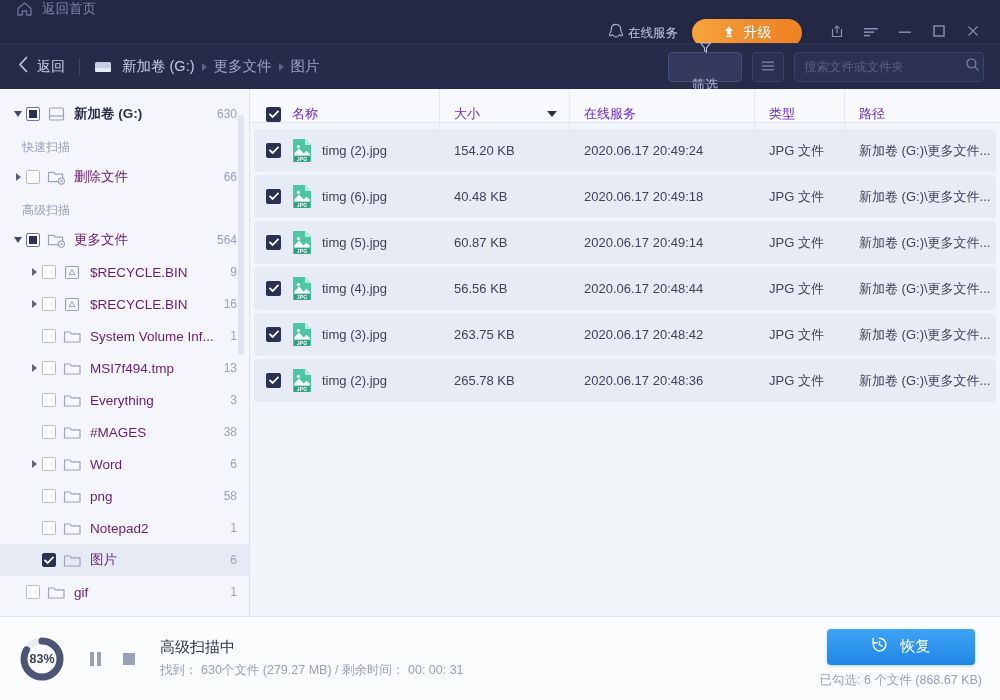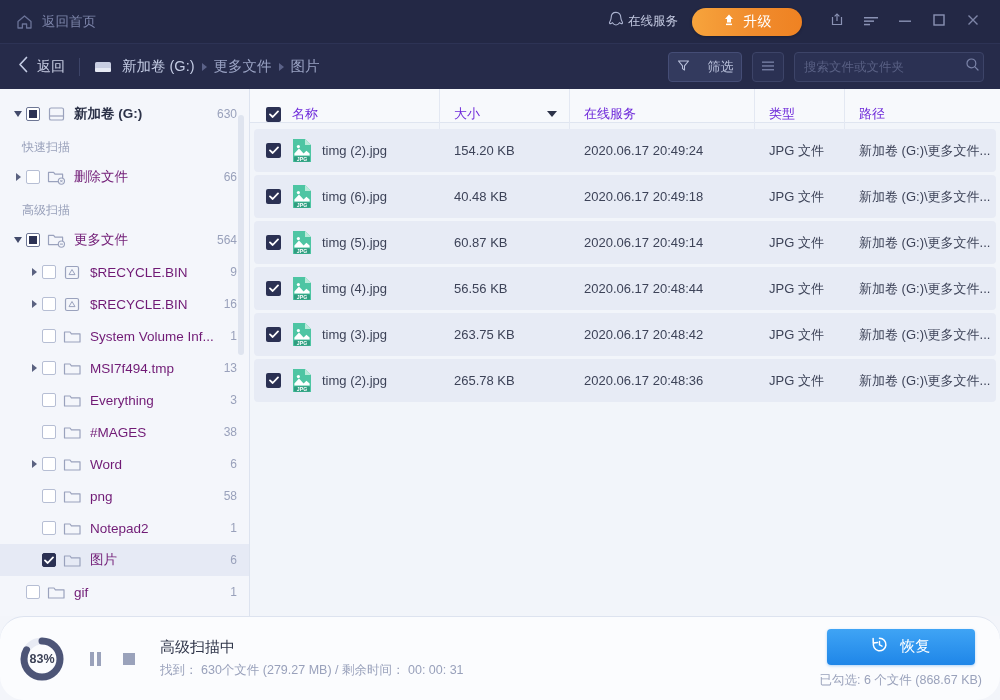--- a/index.html
+++ b/index.html
@@ -8,21 +8,21 @@
     font-family: "Liberation Sans", "DejaVu Sans", sans-serif;
     overflow: hidden;
     background: #f3f5fa;
   }
   #app { position: relative; width: 1000px; height: 700px; }
 
   
   .titlebar {
     position: absolute; left: 0; top: 0; width: 1000px; height: 43px;
     background: #232845;
-    display: flex; align-items: flex-start;
+    display: flex; align-items: flex-start; flex-direction: column;
   }
   .home-btn {
     display: flex; align-items: center; gap: 9px;
     margin-left: 16px; height: 43px; cursor: pointer;
   }
   .home-icon { width: 17px; height: 16px; position: relative; }
   .home-icon svg { display: block; }
   .home-label { color: #7b83a8; font-size: 13.5px; }
   .tb-right {
     margin-left: auto; display: flex; align-items: center; height: 43px;
@@ -65,21 +65,21 @@
   }
   .crumb.sub { color: #9aa3c4; }
   .carrow {
     width: 0; height: 0; border-left: 5px solid #5b6288;
     border-top: 4px solid transparent; border-bottom: 4px solid transparent;
   }
   .tools { margin-left: auto; display: flex; align-items: center; padding-right: 16px; gap: 10px; }
   .filter-btn {
     display: flex; align-items: center; justify-content: center; gap: 18px;
     width: 74px; height: 30px; border-radius: 4px;
-    background: #333a5e; border: 1px solid #454d76; cursor: pointer;
+    background: #333a5e; border: 1px solid #454d76; cursor: pointer; flex-direction: column;
   }
   .filter-label { color: #b9c0da; font-size: 13px; }
   .list-btn {
     width: 32px; height: 30px; border-radius: 4px;
     background: #2b3153; border: 1px solid #3d4468;
     display: flex; align-items: center; justify-content: center; cursor: pointer;
   }
   .searchbox {
     width: 190px; height: 30px; border-radius: 4px;
     background: #2b3153; border: 1px solid #3d4468;
@@ -186,21 +186,21 @@
     width: 15px; height: 15px; border-radius: 2px; background: #2b3153;
     display: flex; align-items: center; justify-content: center;
     margin-right: 10px; flex-shrink: 0;
   }
   .fico { width: 22px; height: 25px; margin-right: 9px; flex-shrink: 0; }
 
   
   .statusbar {
     position: absolute; left: 0; top: 616px; width: 1000px; height: 84px;
     background: #fbfcfe; border-top: 1px solid #dde3ef;
-    display: flex; align-items: center; border-radius: 24px;
+    display: flex; align-items: center;
   }
   .donut { position: relative; width: 48px; height: 48px; margin-left: 18px; }
   .donut-txt {
     position: absolute; inset: 0; display: flex; align-items: center;
     justify-content: center; font-size: 12.5px; color: #3d4358; font-weight: bold;
   }
   .ctlbtn {
     width: 26px; height: 26px; display: flex; align-items: center;
     justify-content: center; cursor: pointer;
   }

